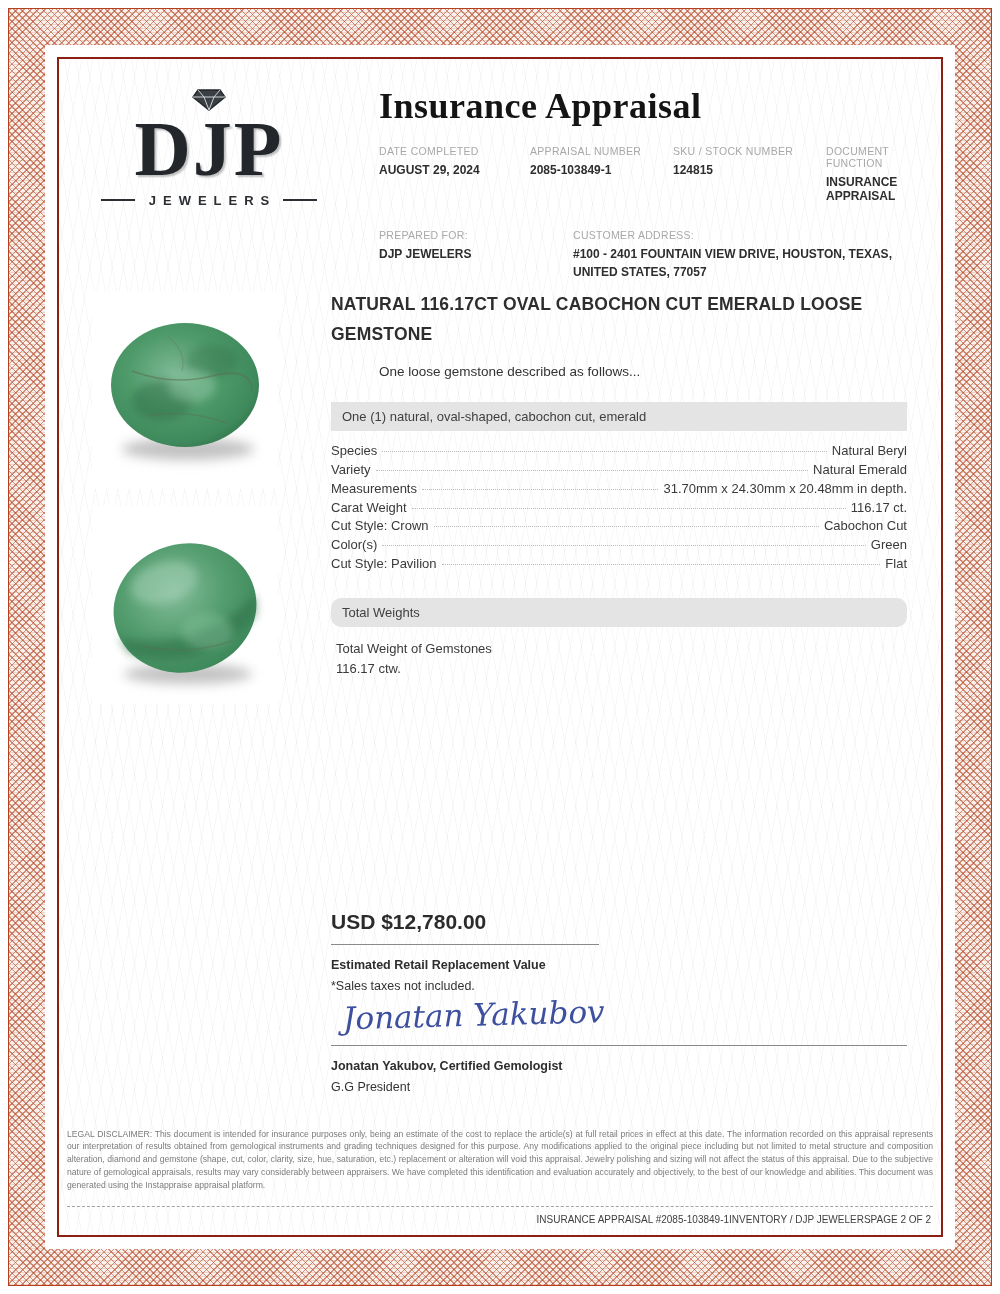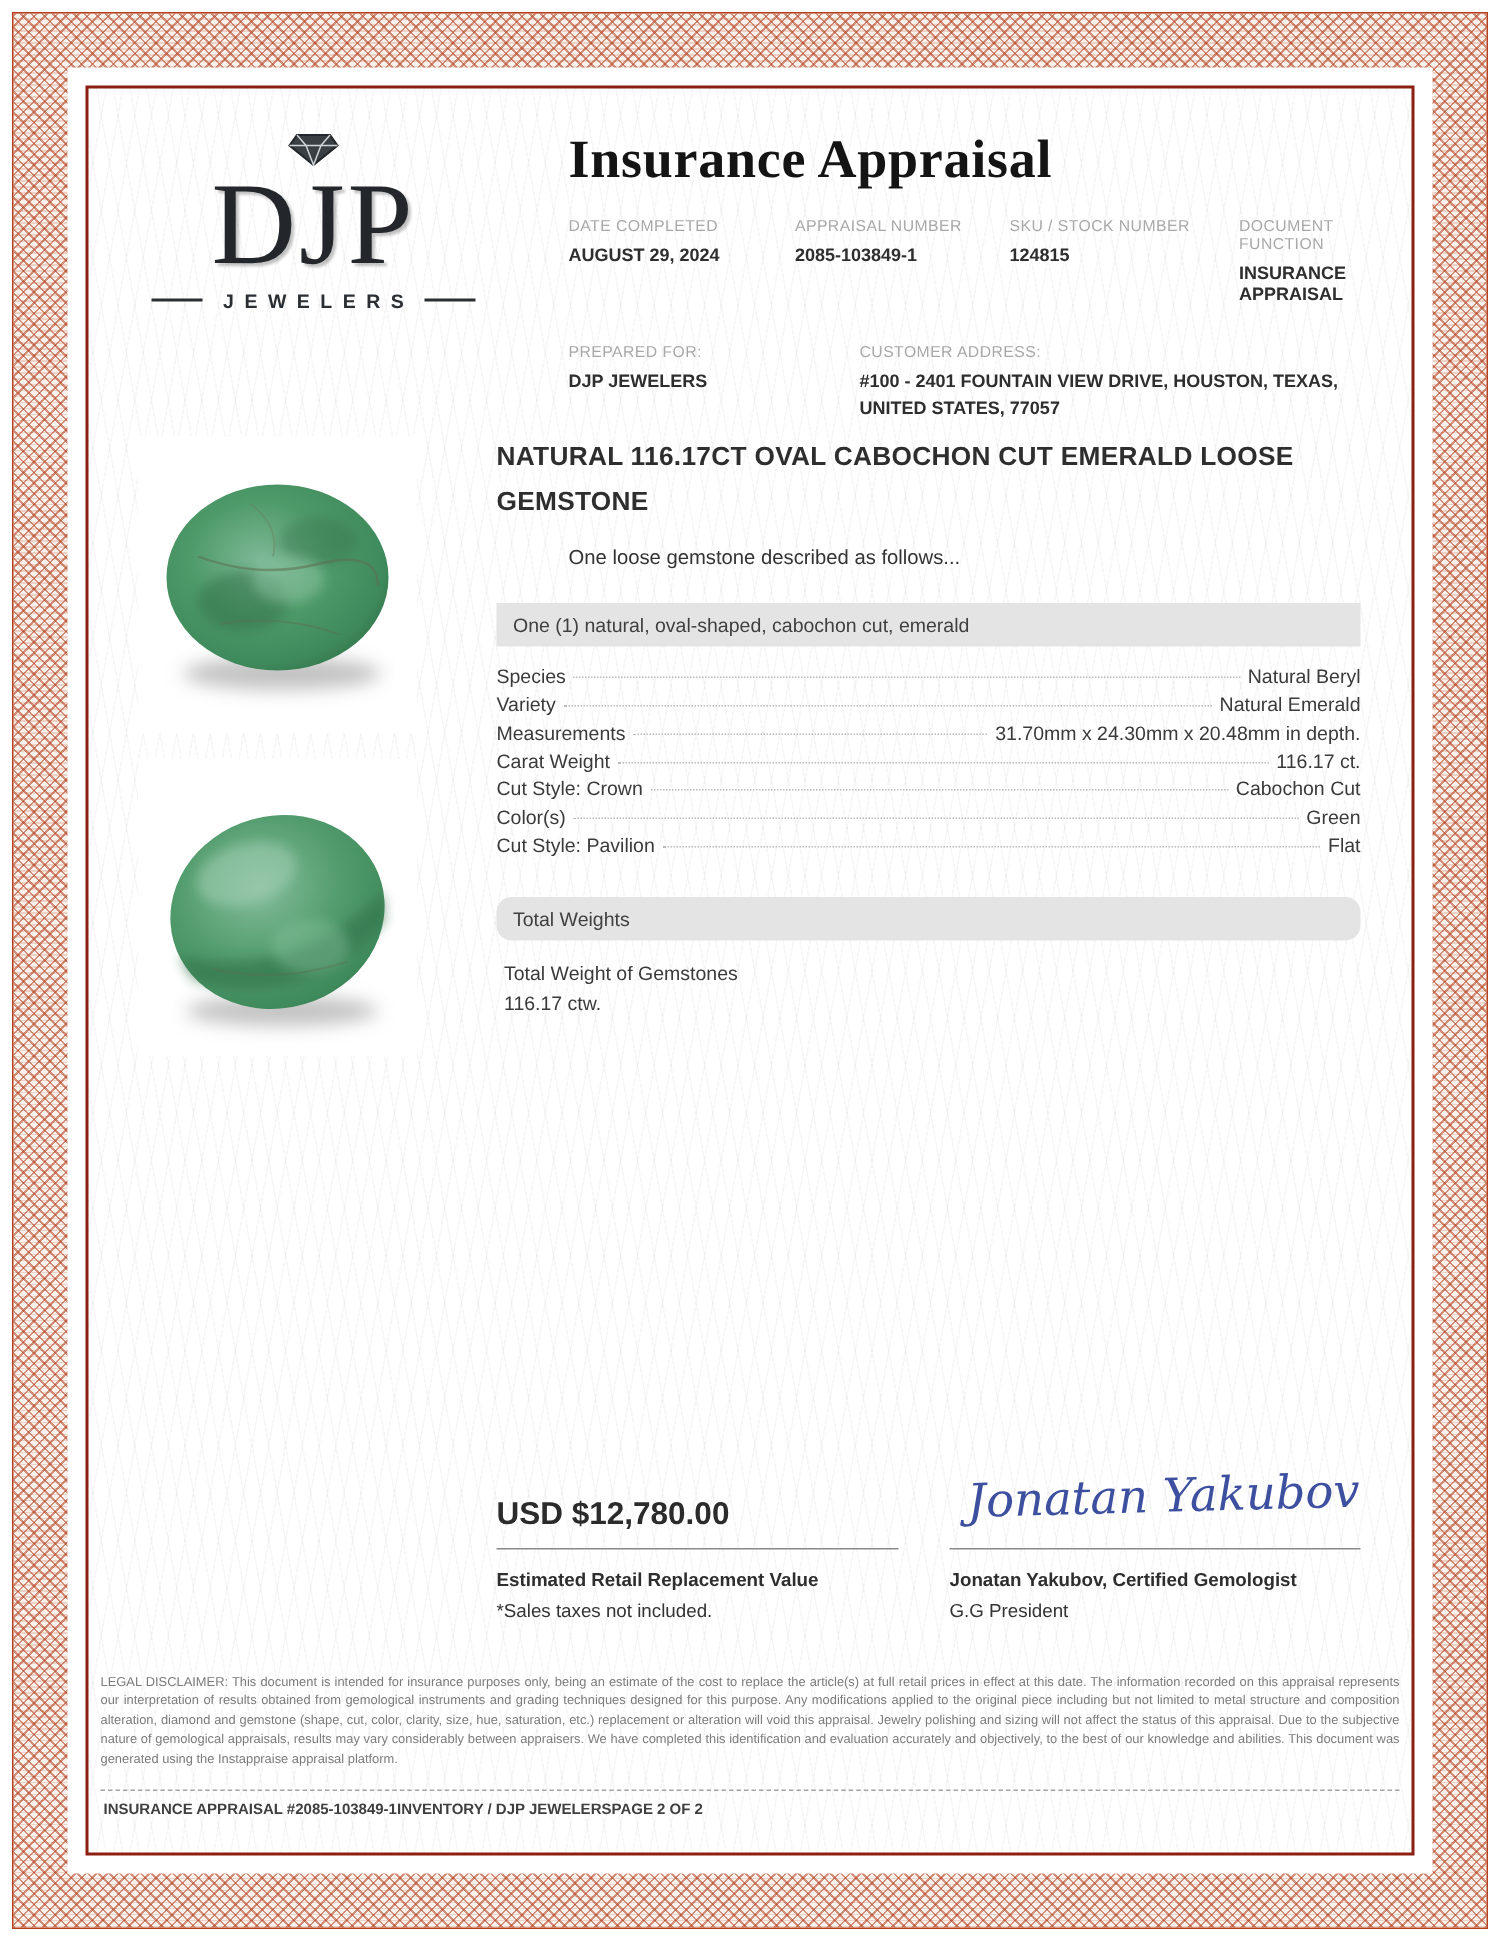--- a/index.html
+++ b/index.html
@@ -26,21 +26,21 @@
       repeating-linear-gradient(80deg,  rgba(100,100,100,.05) 0 1px, transparent 1px 11px);
     display:flex; flex-direction:column;
     padding:26px 34px 0 28px;
     overflow:hidden;
   }
 
   
   .header-row { display:flex; }
   .logo-col { width:244px; display:flex; flex-direction:column; align-items:center; padding-top:4px; }
   .logo-brand {
-    font-family:"Liberation Serif", serif; font-weight:normal;
+    font-family:"Liberation Serif", serif; font-weight:bold;
     font-size:78px; line-height:.92; color:#23272b;
     text-shadow:2px 2px 2px rgba(0,0,0,.25);
     letter-spacing:2px;
   }
   .logo-sub-row { display:flex; align-items:center; gap:7px; margin-top:8px; }
   .logo-dash { width:34px; height:2px; background:#2b2f33; }
   .logo-sub { font-size:13px; letter-spacing:7px; color:#2b2f33; font-weight:600; padding-left:7px; }
   .logo-diamond { margin-bottom:2px; }
 
   .header-right { flex:1; padding-left:48px; }
@@ -67,40 +67,40 @@
   .intro { margin-top:15px; font-size:13.5px; color:#333;margin-left:48px; }
   .section-bar { background:#e4e4e4; padding:7px 11px; font-size:13px; color:#3f3f3f; margin-top:23px; }
   .props { margin-top:11px; }
   .prop-row { display:flex; align-items:baseline; font-size:13px; color:#3a3a3a; line-height:18.8px; }
   .leader { flex:1; border-bottom:1.5px dotted #bcbcbc; margin:0 5px; transform:translateY(-3px); }
   .totals-bar { margin-top:24px;border-radius:10px; }
   .total-row { margin-top:13px;flex-direction:column; }
 
   
   .bottom-zone { margin-top:auto; }
-  .valuation-row { display:flex; margin-left:244px; }
+  .valuation-row { display:flex; margin-left:244px;flex-direction:column; }
   .value-block { width:268px; margin-right:34px; }
   .amount { font-size:21px; font-weight:bold; color:#2b2b2b; height:42px; display:flex; align-items:flex-end; }
   .rule { border-bottom:1.5px solid #8a8a8a; margin-top:10px; }
   .caption { font-weight:bold; font-size:12.5px; color:#2e2e2e; margin-top:13px; }
   .note { font-size:12.5px; color:#333; margin-top:7px; }
   .sig-block { flex:1; }
   .sig-script {
     font-family:"DejaVu Serif", serif; font-style:italic;
     font-size:31px; color:#3d4f9f; height:42px;
     transform:rotate(-1.5deg); padding-left:12px; white-space:nowrap;
   }
 
   .footer { margin:34px -26px 0 -20px; }
   .contact { font-size:10.8px; font-weight:bold; color:#2e2e2e; letter-spacing:.1px; }
   .disclaimer { margin-top:9px; font-size:8.6px; color:#7b7b7b; line-height:1.5; text-align:justify; }
   .bottom-bar {
     margin-top:14px; border-top:1px dashed #a3a3a3;
-    display:flex; justify-content:flex-start;
-    font-size:10px; color:#3f3f3f; padding:7px 2px 23px;font-weight:bold;
+    display:flex; justify-content:flex-end;
+    font-size:10px; color:#3f3f3f; padding:7px 2px 10px;
   }
 </style>
 </head>
 <body>
 
 <div class="page">
   <div class="band">
     <div class="gap">
       <div class="frame">
 

